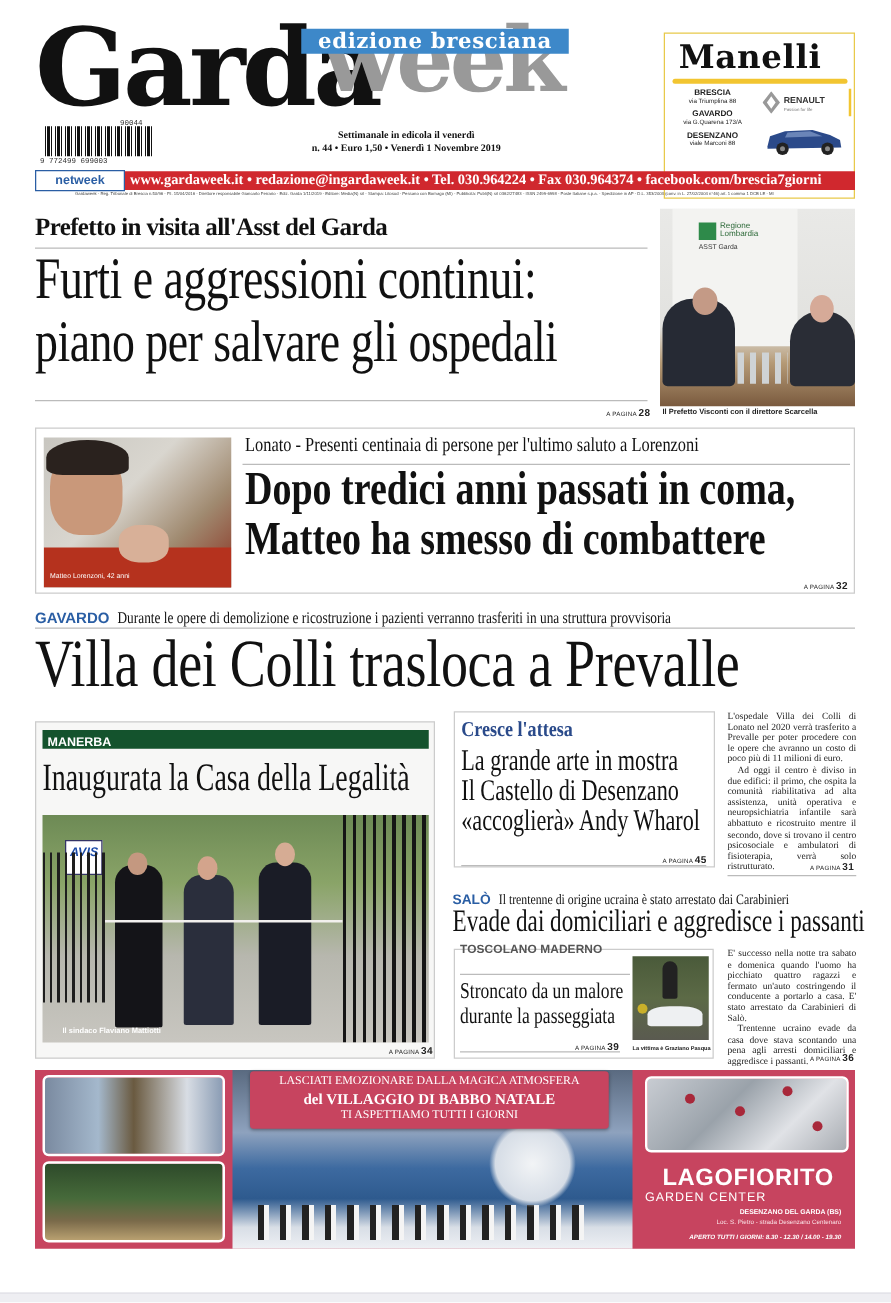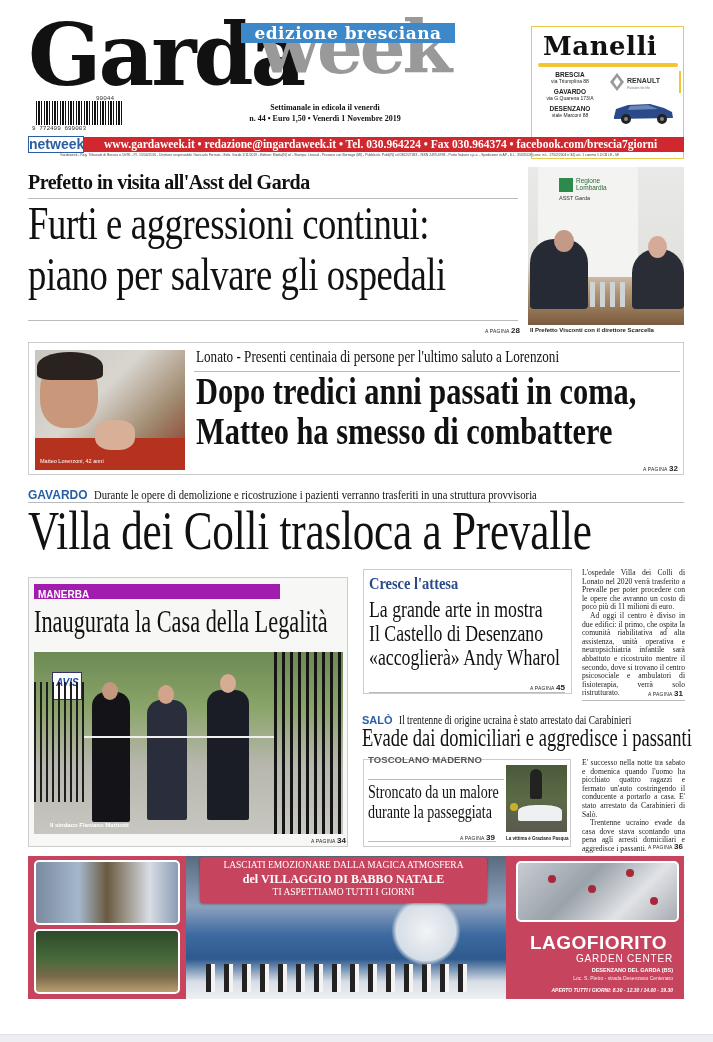--- a/index.html
+++ b/index.html
@@ -11,21 +11,21 @@
 .masthead-week{left:258px;top:12px;font-family:"DejaVu Serif",serif;font-weight:bold;font-size:72px;letter-spacing:-3px;color:#999;line-height:1}
 .edition{left:241px;top:23px;width:214px;height:20px;background:#3d88c9;color:#fff;font-family:"DejaVu Serif",serif;font-weight:bold;font-size:17px;line-height:20px;text-align:center;letter-spacing:0.5px}
 .barcode{left:36px;top:101px;width:88px;height:24px;background:repeating-linear-gradient(90deg,#111 0 1px,#fff 1px 2px,#111 2px 4px,#fff 4px 5px,#111 5px 6px,#fff 6px 8px)}
 .barcode-num{left:32px;top:125px;font-size:6px;color:#333;font-family:"Liberation Mono",monospace}
 .barcode-sup{left:96px;top:95px;font-size:6px;color:#333;font-family:"Liberation Mono",monospace}
 .tagline{left:225px;top:102px;width:200px;text-align:center;font-size:8px;font-weight:bold;line-height:11px}
 .ad-manelli{left:531px;top:26px;width:153px;height:133px;border:1px solid #e8c94a;background:#fff}
 .manelli-logo{left:11px;top:4px;font-family:"DejaVu Serif",serif;font-weight:bold;font-size:26px;color:#111;letter-spacing:0.5px}
 .manelli-bar{left:6px;top:36px;width:140px;height:4px;background:#f2c531;border-radius:2px}
 .netweek-bar{left:28px;top:137px;width:656px;height:15px;background:#d0282e}
-.netweek-logo{left:28px;top:136px;width:56px;height:17px;background:#fff;border:1px solid #2a5ea4;color:#2a5ea4;font-family:"Liberation Sans",sans-serif;font-weight:bold;font-size:14px;line-height:15px;text-align:center}
+.netweek-logo{left:28px;top:136px;width:72px;height:17px;background:#fff;border:1px solid #2a5ea4;color:#2a5ea4;font-family:"Liberation Sans",sans-serif;font-weight:bold;font-size:10px;line-height:15px;text-align:center}
 .netweek-text{left:104px;top:137px;color:#fff;font-weight:bold;font-size:11.5px;line-height:15px}
 .legal{left:60px;top:153px;font-size:3.4px;color:#444;font-family:"Liberation Sans",sans-serif;white-space:nowrap}
 .rule{height:1px;background:#bbb}
 .apagina{font-family:"Liberation Sans",sans-serif;font-size:5px;color:#222;letter-spacing:0.2px}
 .apagina b{font-size:8px;font-weight:bold}
 .photo{overflow:hidden}
 .caption{font-family:"Liberation Sans",sans-serif;font-size:6px;color:#222;font-weight:bold}
 .body-col{font-size:7.6px;line-height:8.6px;text-align:justify;color:#222}
 .body-col p{text-indent:0}
 .body-col p + p{text-indent:8px}
@@ -124,21 +124,21 @@
 <div class="abs apagina" style="left:643px;top:464px"><span>A PAGINA</span> <b>32</b></div>
 
 <div class="abs" style="left:28px;top:485px;white-space:nowrap">
   <span class="tag-blue" style="font-size:12px">GAVARDO</span>
   <span class="cond" style="display:inline-block;font-size:13px;transform:scaleX(0.82);margin-left:2px">Durante le opere di demolizione e ricostruzione i pazienti verranno trasferiti in una struttura provvisoria</span>
 </div>
 <div class="abs rule" style="left:28px;top:502px;width:656px"></div>
 <div class="abs cond" style="left:28px;top:502px;font-size:54px;line-height:58px;transform:scaleX(0.8);letter-spacing:-0.3px">Villa dei Colli trasloca a Prevalle</div>
 
 <div class="abs box" style="left:28px;top:577px;width:320px;height:270px;background:#f7f7f6"></div>
-<div class="abs" style="left:34px;top:584px;width:246px;height:15px;background:#a21caf">
+<div class="abs" style="left:34px;top:584px;width:309px;height:15px;background:#14532d">
   <span class="sans" style="color:#fff;font-weight:bold;font-size:10px;line-height:15px;padding-left:4px">MANERBA</span>
 </div>
 <div class="abs cond" style="left:34px;top:603px;font-size:31px;line-height:38px;transform:scaleX(0.72)">Inaugurata la Casa della Legalità</div>
 <div class="abs photo" style="left:34px;top:652px;width:309px;height:182px;background:linear-gradient(180deg,#6d8a55 0,#8aa468 30%,#b7b7ae 62%,#c8c6c0 100%)">
   <div class="abs" style="left:18px;top:20px;width:30px;height:28px;background:#fff;border:1px solid #336">
     <span class="sans abs" style="left:3px;top:4px;font-size:10px;font-weight:bold;color:#1b4aa6;font-style:italic">AVIS</span>
   </div>
   <div class="abs" style="left:0;top:30px;width:50px;height:120px;background:repeating-linear-gradient(90deg,#1e1e1e 0 2px,transparent 2px 6px)"></div>
   <div class="abs" style="left:240px;top:0;width:69px;height:182px;background:repeating-linear-gradient(90deg,#151515 0 3px,transparent 3px 8px)"></div>
   <div class="abs" style="left:58px;top:40px;width:38px;height:130px;background:#141418;border-radius:14px 14px 2px 2px"></div>
@@ -212,19 +212,19 @@
     <div style="font-size:9.5px;line-height:13px">TI ASPETTIAMO TUTTI I GIORNI</div>
   </div>
 
   <div class="abs photo" style="left:488px;top:5px;width:163px;height:61px;border:2px solid #fff;border-radius:5px;background:linear-gradient(135deg,#c8ccd2 0,#9aa2aa 40%,#e0e2e6 70%,#a8acb2 100%)">
     <div class="abs" style="left:30px;top:12px;width:8px;height:8px;background:#a8283a;border-radius:50%"></div>
     <div class="abs" style="left:70px;top:22px;width:8px;height:8px;background:#a8283a;border-radius:50%"></div>
     <div class="abs" style="left:108px;top:6px;width:8px;height:8px;background:#a8283a;border-radius:50%"></div>
     <div class="abs" style="left:132px;top:34px;width:8px;height:8px;background:#a8283a;border-radius:50%"></div>
   </div>
   <div class="abs sans" style="left:488px;top:76px;width:165px;text-align:center;color:#fff;font-size:19px;font-weight:bold;letter-spacing:0.5px">LAGOFIORITO</div>
-  <div class="abs sans" style="left:488px;top:97px;width:165px;text-align:right;padding-right:8px;color:#fff;font-size:10px;letter-spacing:0.8px">GARDEN CENTER</div>
+  <div class="abs sans" style="left:488px;top:97px;width:165px;padding-right:8px;color:#fff;font-size:10px;letter-spacing:0.8px">GARDEN CENTER</div>
   <div class="abs sans" style="left:488px;top:111px;width:165px;text-align:right;padding-right:8px;color:#fff;font-size:5.5px;font-weight:bold">DESENZANO DEL GARDA (BS)</div>
   <div class="abs sans" style="left:488px;top:119px;width:165px;text-align:right;padding-right:8px;color:#fbe4e8;font-size:5px">Loc. S. Pietro - strada Desenzano Centenaro</div>
   <div class="abs sans" style="left:488px;top:131px;width:165px;text-align:right;padding-right:8px;color:#fff;font-size:5px;font-weight:bold;font-style:italic">APERTO TUTTI I GIORNI: 8.30 - 12.30 / 14.00 - 19.30</div>
 </div>
 
 <div class="abs" style="left:0;top:1034px;width:713px;height:8px;background:#eeeef2;border-top:1px solid #e0e0e6"></div>
 
 </body></html>

